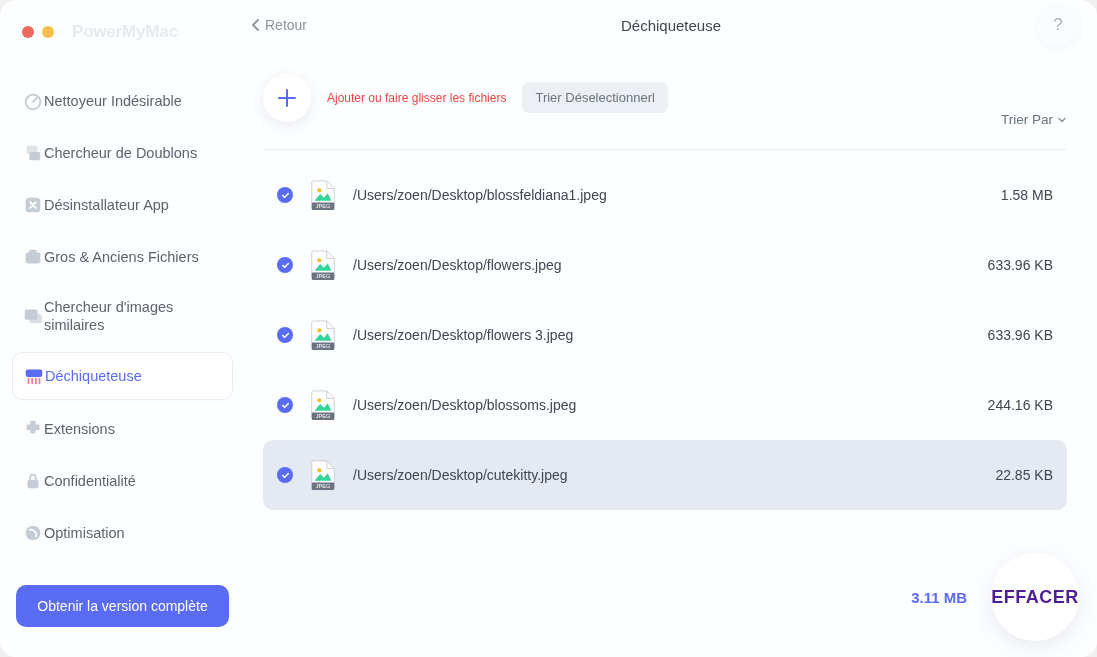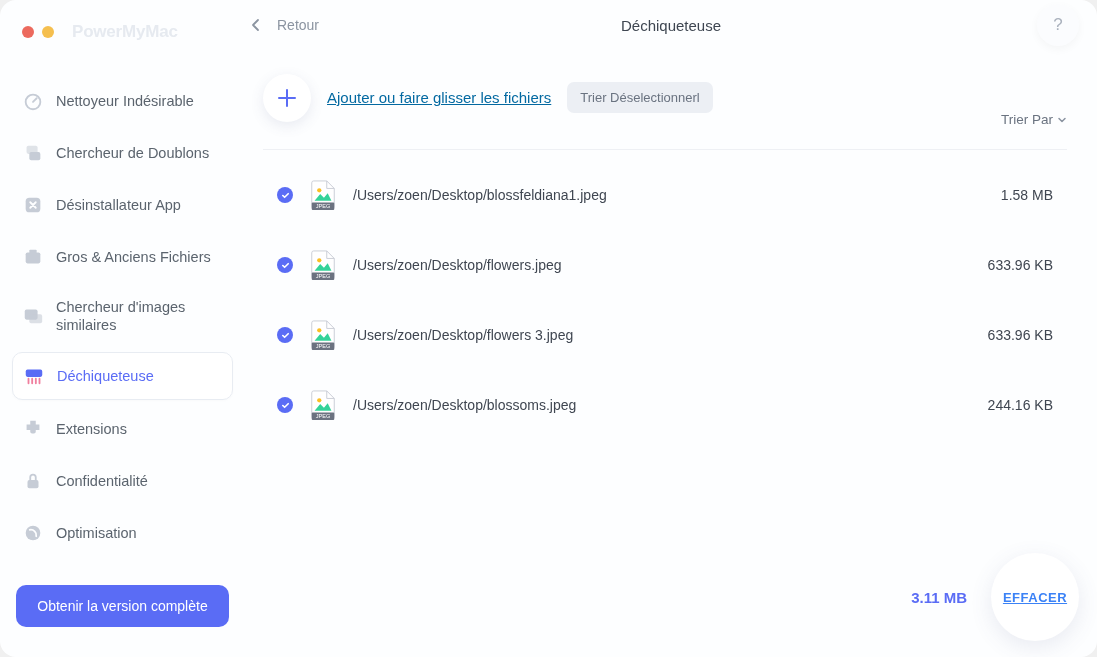--- a/index.html
+++ b/index.html
@@ -6,51 +6,51 @@
 body { background: #f0f0f0; width: 1097px; height: 657px; overflow: hidden; }
 .window { width: 1097px; height: 657px; background: #fdfeff; border-radius: 16px; display: flex; position: relative; }
 .sidebar { width: 245px; height: 100%; padding: 18px 0 18px 0; display: flex; flex-direction: column; }
 .traffic-row { display: flex; align-items: center; gap: 18px; padding-left: 22px; height: 28px; margin-bottom: 32px; }
 .lights { display: flex; gap: 8px; }
 .light { width: 12px; height: 12px; border-radius: 50%; }
 .light.red { background: #ec6a5e; }
 .light.yellow { background: #f5bf4f; }
 .brand { font-size: 17px; font-weight: 600; color: #e6eaf0; letter-spacing: -0.2px; }
 .nav { flex: 1; display: flex; flex-direction: column; gap: 6px; padding: 0 12px; overflow-y: auto; }
-.nav-item { display: flex; align-items: center; gap: 12px; padding: 12px 10px; border-radius: 10px; cursor: pointer; font-size: 14.5px; color: #5b646e; }
+.nav-item { display: flex; align-items: center; padding: 12px 10px; border-radius: 10px; cursor: pointer; font-size: 14.5px; color: #5b646e; }
 .nav-item.active { background: #fff; border: 1px solid #e8ecf2; box-shadow: 0 1px 3px rgba(0,0,0,0.02); color: #374151; }
 .nav-item.active .nav-label { color: #5a6cf5; font-weight: 500; }
 .nav-icon { width: 22px; height: 22px; display: flex; align-items: center; justify-content: center; color: #c6ccd6; flex-shrink: 0; }
 .nav-item.active .nav-icon { color: #5a6cf5; }
 .nav-label { line-height: 1.25; }
 .full-version-wrap { padding: 12px 16px; margin-top: 10px; }
 .full-version { background: #5a6cf5; color: #fff; border: none; border-radius: 10px; padding: 13px 18px; font-size: 14px; font-weight: 500; width: 100%; cursor: pointer; }
 .main { flex: 1; height: 100%; display: flex; flex-direction: column; position: relative; }
 .topbar { height: 50px; display: flex; align-items: center; position: relative; }
-.back { display: flex; align-items: center; gap: 16px; color: #8b94a1; font-size: 14px; cursor: pointer; margin-left: 6px; }
+.back { display: flex; align-items: center; gap: 4px; color: #8b94a1; font-size: 14px; cursor: pointer; margin-left: 6px; }
 .title { position: absolute; left: 50%; transform: translateX(-50%); font-size: 15px; color: #3e4651; font-weight: 500; }
 .help { position: absolute; right: 18px; top: 50%; transform: translateY(-50%); width: 42px; height: 42px; border-radius: 50%; background: #fbfcfe; box-shadow: 0 3px 10px rgba(0,0,0,0.04); display: flex; align-items: center; justify-content: center; color: #aab1bd; font-size: 17px; cursor: pointer; }
 .toolbar { display: flex; align-items: center; padding: 18px 30px 0 18px; gap: 16px; }
 .add-btn { width: 48px; height: 48px; border-radius: 50%; background: #fff; box-shadow: 0 4px 14px rgba(80,90,140,0.12); display: flex; align-items: center; justify-content: center; cursor: pointer; }
-.add-label { color: #0369a1; font-size: 15px; font-weight: 500; cursor: pointer; text-decoration: underline; }
+.add-label { color: #ef4444; font-size: 12px; font-weight: 500; cursor: pointer; }
 .deselect { background: #eceff4; border: none; border-radius: 7px; padding: 8px 13px; font-size: 13px; color: #6a7380; cursor: pointer; }
 .spacer { flex: 1; }
 .sort { display: flex; align-items: center; gap: 4px; color: #6a7380; font-size: 13.5px; cursor: pointer; margin-top: 44px; }
 .divider { height: 1px; background: #eef0f4; margin: 22px 30px 0 18px; }
 .file-list { flex: 1; overflow-y: auto; padding: 10px 30px 0 18px; }
 .file-row { display: flex; align-items: center; padding: 20px 14px; border-radius: 10px; gap: 16px; }
 .file-row.highlight { background: #e5e9f1; }
 .check { width: 16px; height: 16px; border-radius: 50%; background: #5a6cf5; display: flex; align-items: center; justify-content: center; cursor: pointer; flex-shrink: 0; }
 .file-icon { width: 28px; height: 30px; position: relative; flex-shrink: 0; }
 .file-icon-svg { width: 28px; height: 30px; }
 .file-path { flex: 1; font-size: 14px; color: #3f4651; font-weight: 500; }
 .file-size { font-size: 14px; color: #3f4651; font-weight: 500; }
 .footer { position: absolute; bottom: 16px; right: 18px; display: flex; align-items: center; gap: 24px; }
 .total { color: #5a6cf5; font-size: 15px; font-weight: 600; }
-.erase { width: 88px; height: 88px; border-radius: 50%; background: #fff; box-shadow: 0 6px 22px rgba(80,90,140,0.12); display: flex; align-items: center; justify-content: center; color: #3b82f6; font-size: 13px; font-weight: 700; letter-spacing: 0.5px; cursor: pointer; border: none; text-decoration: underline; }
+.erase { width: 88px; height: 88px; border-radius: 50%; background: #fff; box-shadow: 0 6px 22px rgba(80,90,140,0.12); display: flex; align-items: center; justify-content: center; color: #4c1d95; font-size: 18px; font-weight: 700; letter-spacing: 0.5px; cursor: pointer; border: none; }
 </style>
 </head>
 <body>
 
 <div class="window">
 
   <div class="sidebar">
     <div class="traffic-row">
       <div class="lights">
         <div class="light red"></div>
@@ -249,20 +249,37 @@
               <path d="M4 1 H18 L26 9 V29 a2 2 0 0 1 -2 2 H4 a2 2 0 0 1 -2 -2 V3 a2 2 0 0 1 2 -2 Z" fill="#fff" stroke="#c7ccd4" stroke-width="1"></path>
               <path d="M18 1 V9 H26" fill="none" stroke="#c7ccd4" stroke-width="1"></path>
               <circle cx="10" cy="11" r="2.3" fill="#fbbf24"></circle>
               <path d="M5 22 L11 15 L15 19 L19 14 L23 22 Z" fill="#34d399"></path>
               <rect x="2" y="24" width="24" height="8" rx="1" fill="#6b7280"></rect>
               <text x="14" y="30" font-size="6" fill="#fff" text-anchor="middle" font-family="Arial">JPEG</text>
             </svg></div>
           <div class="file-path">/Users/zoen/Desktop/blossoms.jpeg</div>
           <div class="file-size">244.16 KB</div>
         </div>
+        <div class="file-row highlight">
+          <div class="check">
+            <svg width="9" height="9" viewBox="0 0 10 10">
+              <path d="M2 5 L4 7 L8 3" fill="none" stroke="#fff" stroke-width="1.8" stroke-linecap="round" stroke-linejoin="round"></path>
+            </svg>
+          </div>
+          <div class="file-icon"><svg class="file-icon-svg" viewBox="0 0 28 32">
+              <path d="M4 1 H18 L26 9 V29 a2 2 0 0 1 -2 2 H4 a2 2 0 0 1 -2 -2 V3 a2 2 0 0 1 2 -2 Z" fill="#fff" stroke="#c7ccd4" stroke-width="1"></path>
+              <path d="M18 1 V9 H26" fill="none" stroke="#c7ccd4" stroke-width="1"></path>
+              <circle cx="10" cy="11" r="2.3" fill="#fbbf24"></circle>
+              <path d="M5 22 L11 15 L15 19 L19 14 L23 22 Z" fill="#34d399"></path>
+              <rect x="2" y="24" width="24" height="8" rx="1" fill="#6b7280"></rect>
+              <text x="14" y="30" font-size="6" fill="#fff" text-anchor="middle" font-family="Arial">JPEG</text>
+            </svg></div>
+          <div class="file-path">/Users/zoen/Desktop/cutekitty.jpeg</div>
+          <div class="file-size">22.85 KB</div>
+        </div>
       </div>
 
     <div class="footer">
       <div class="total">3.11 MB</div>
       <button class="erase">EFFACER</button>
     </div>
   </div>
 
 </div>
 

